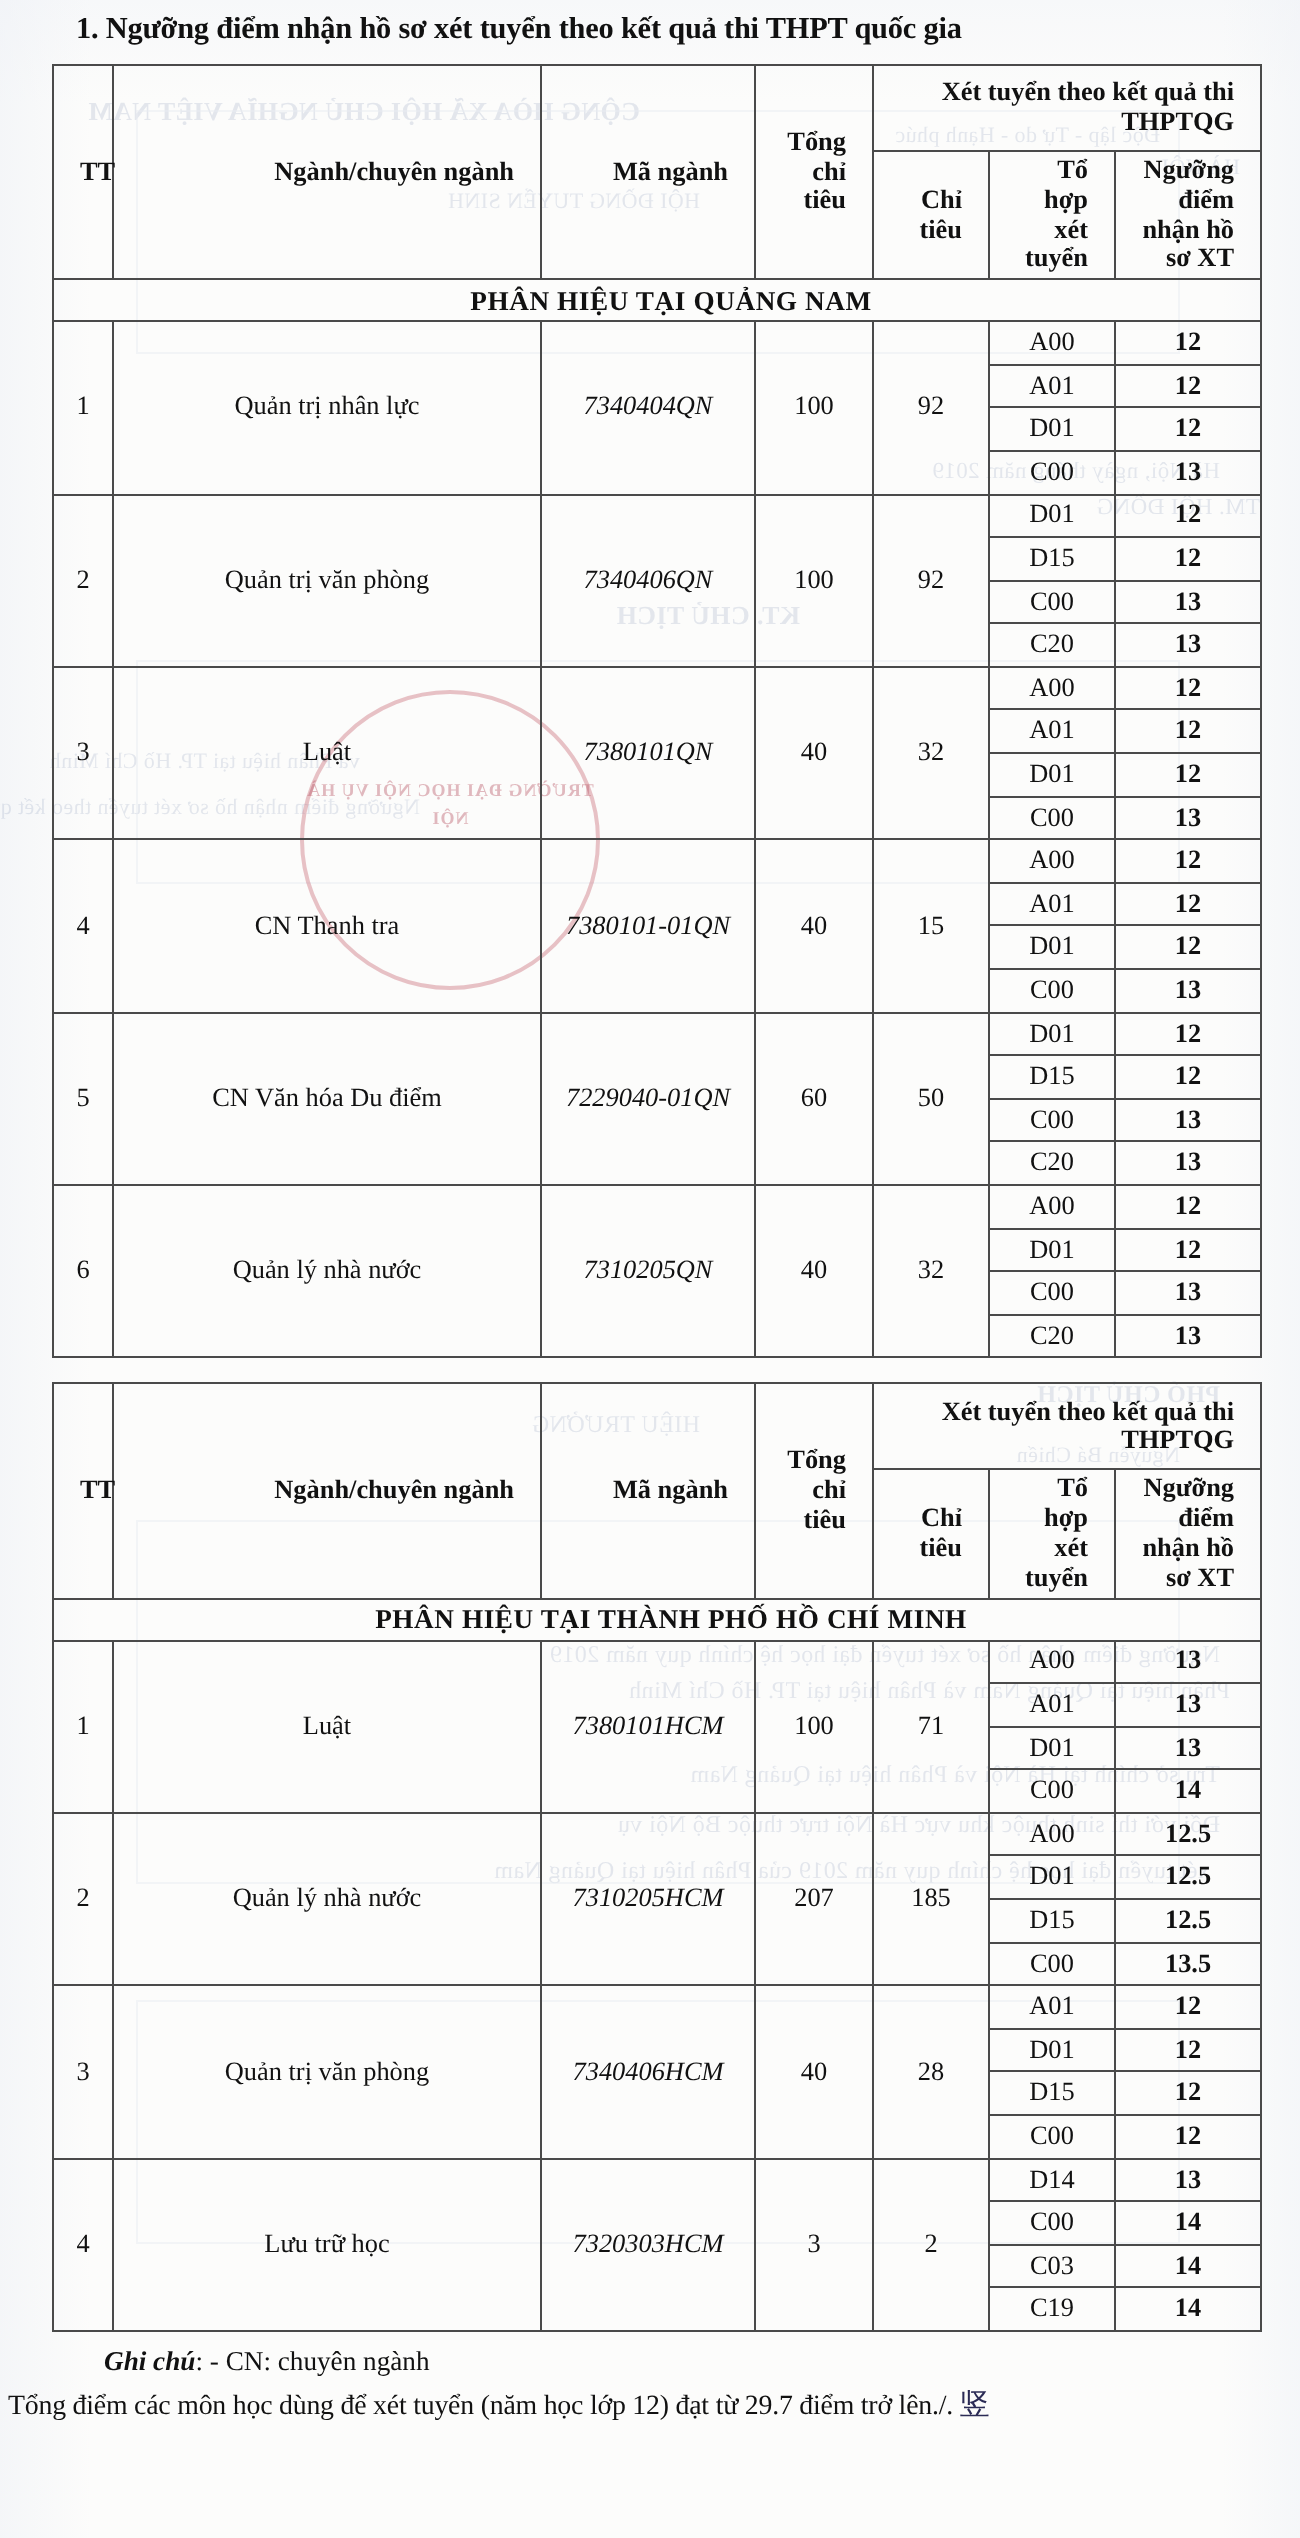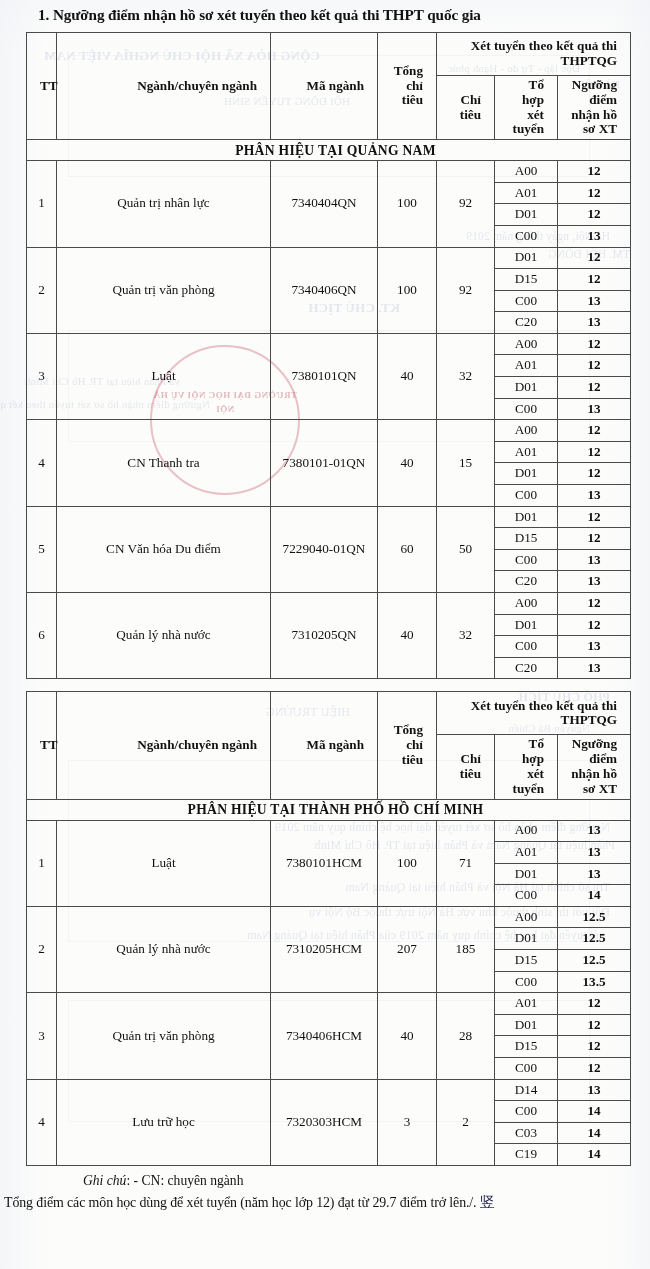--- a/index.html
+++ b/index.html
@@ -111,40 +111,40 @@
 
   .th-tall { height: 96px; }
   .th-group { height: 38px; font-size: 13.4px; }
   .th-sub { height: 58px; font-size: 13.2px; }
 
   td.name-cell {
     text-align: left;
     padding-left: 8px;
     font-size: 13.4px;
   }
-  td.code-cell { font-size: 13.4px; }
+  td.code-cell { font-size: 13.4px; font-style: italic; }
   td.num-cell  { font-size: 13.6px; }
   td.tt-cell   { font-size: 13.6px; }
   td.combo-cell { height: 20.6px; font-size: 13.4px; }
   td.score-cell { font-size: 13.6px; font-weight: bold; }
 
   tr.branch-row td {
     font-weight: bold;
     font-size: 13.6px;
     height: 20px;
     letter-spacing: .3px;
     padding-left: 14px;
   }
 
   .note {
     margin: 0;
     padding: 7px 0 0 52px;
     font-size: 13.6px;
   }
-  .note .gc { font-weight: normal; font-style: italic; margin-left: 31px; }
+  .note .gc { font-weight: bold; font-style: italic; }
 
   .section-title-2 {
     font-weight: bold;
     font-size: 14.3px;
     margin: 0;
     padding: 7px 0 0 52px;
     letter-spacing: -0.15px;
   }
   .closing {
     margin: 0;

